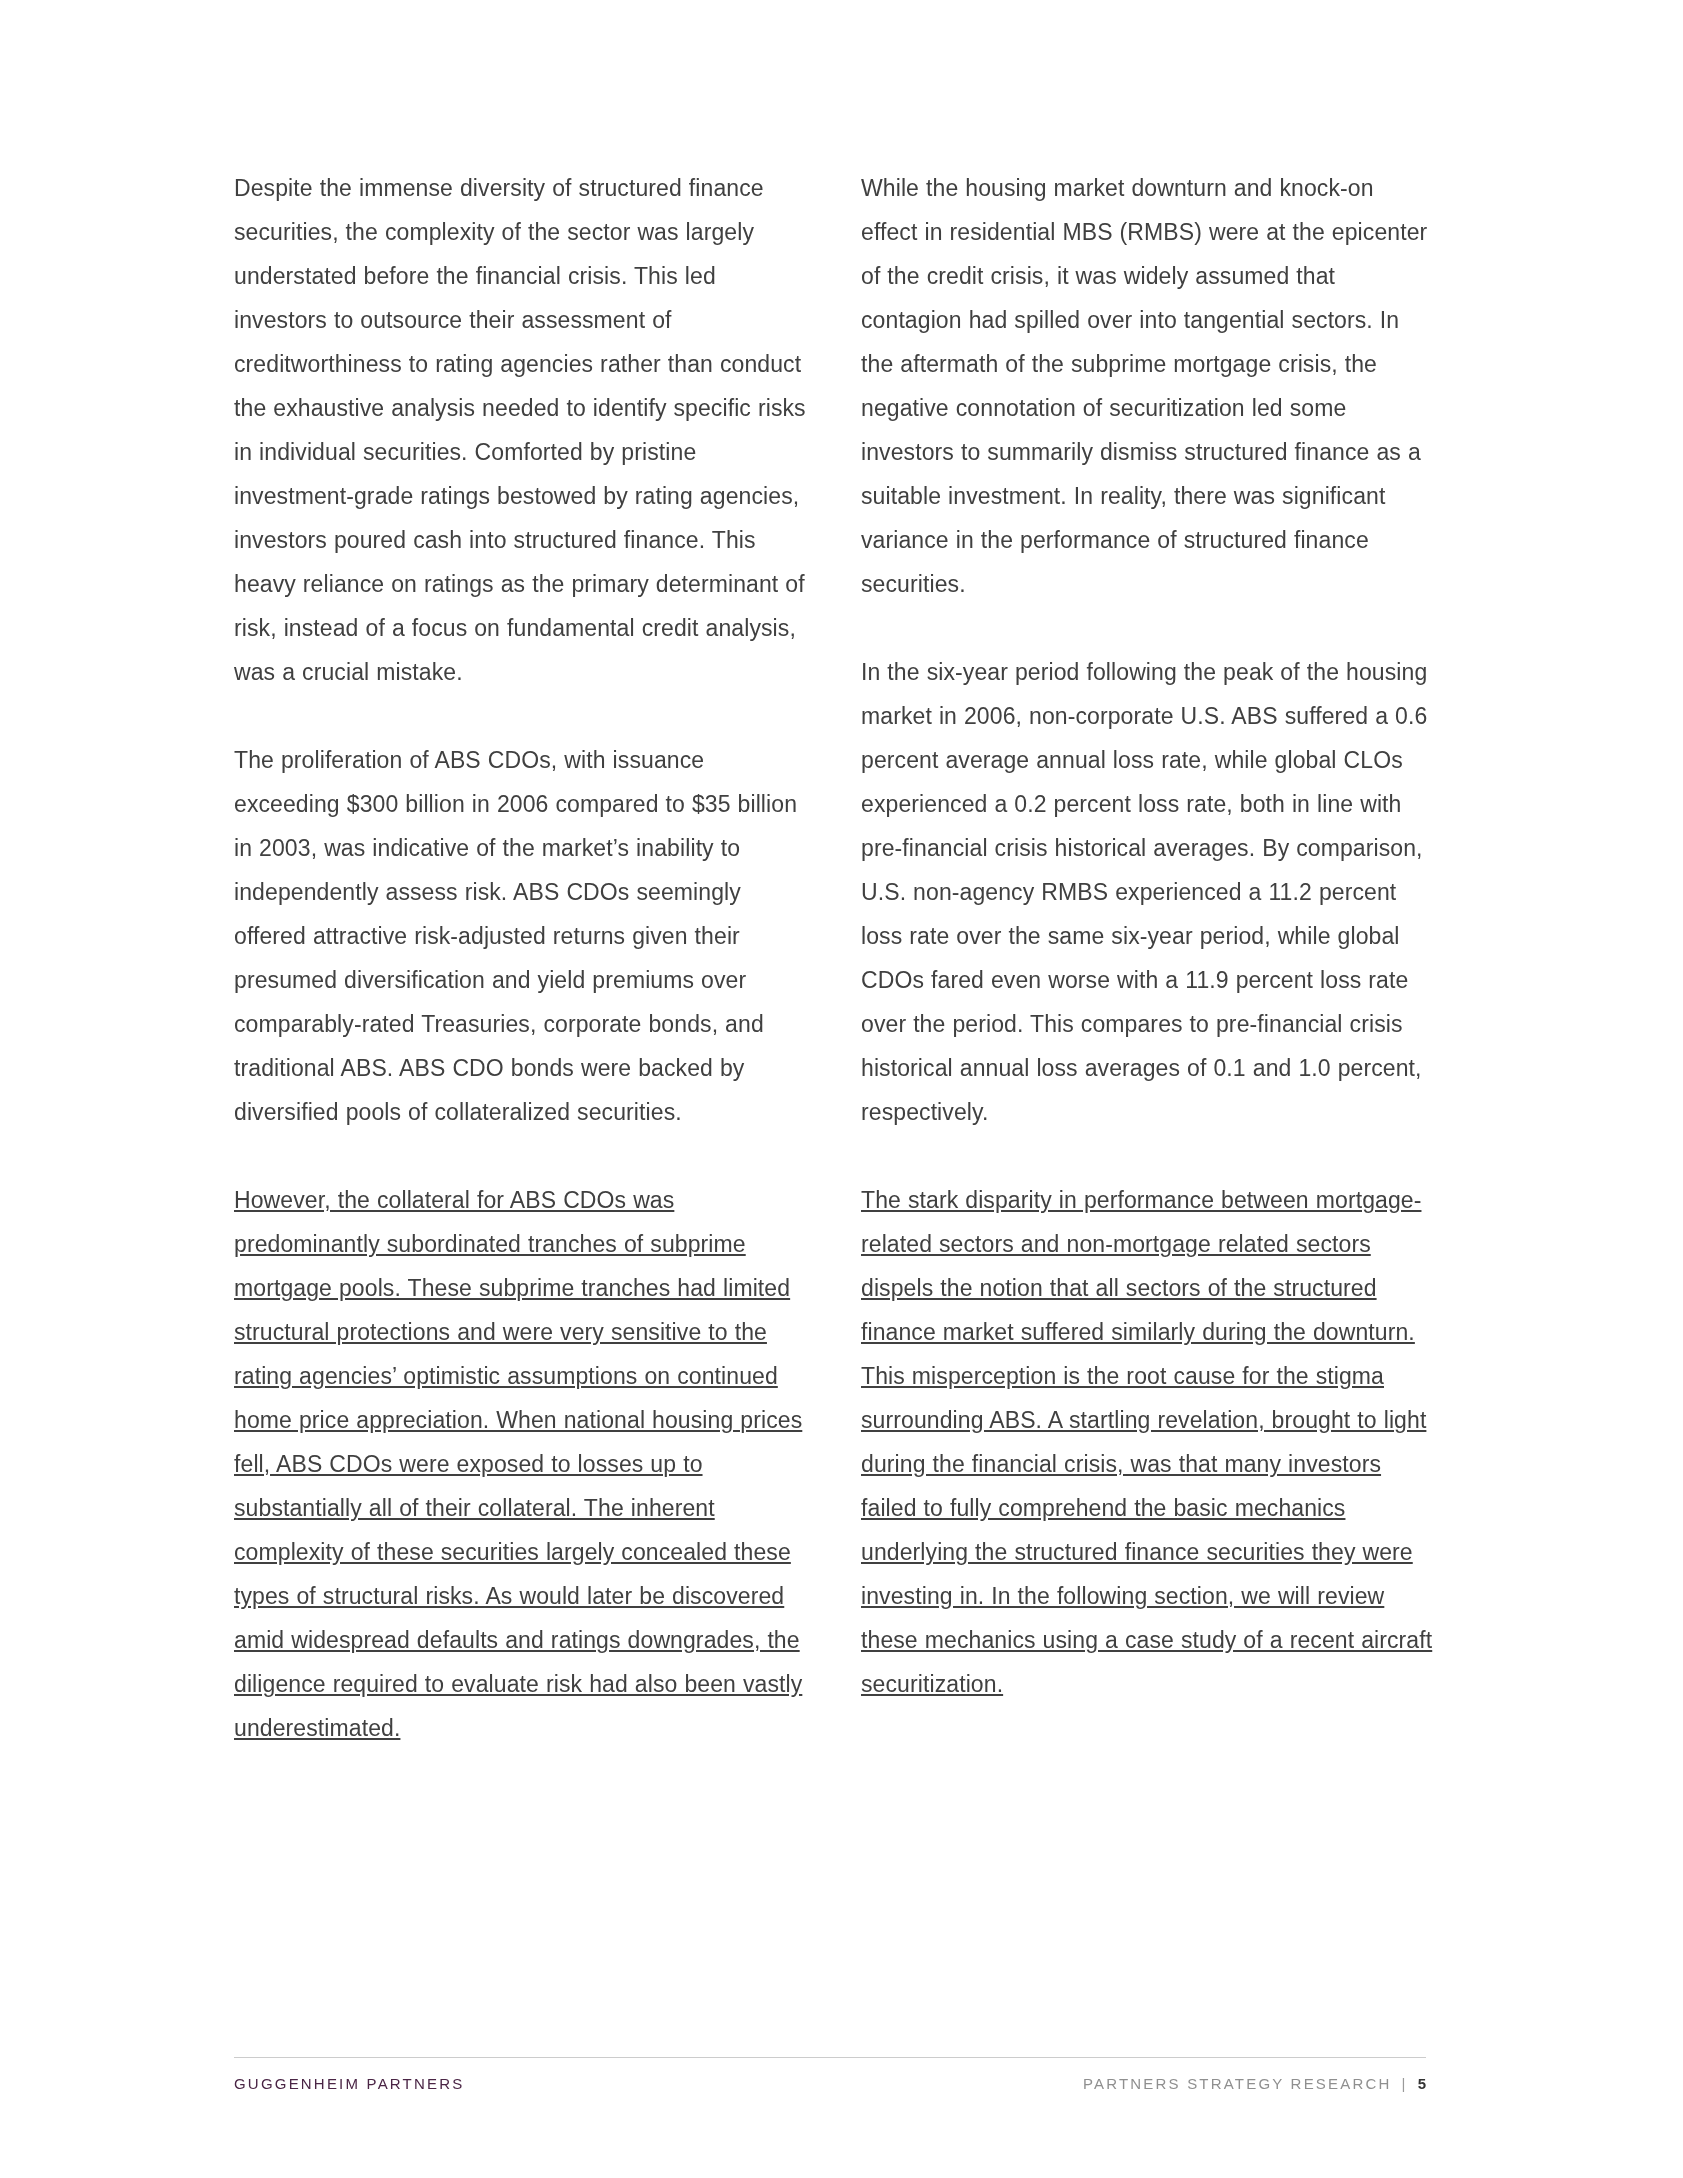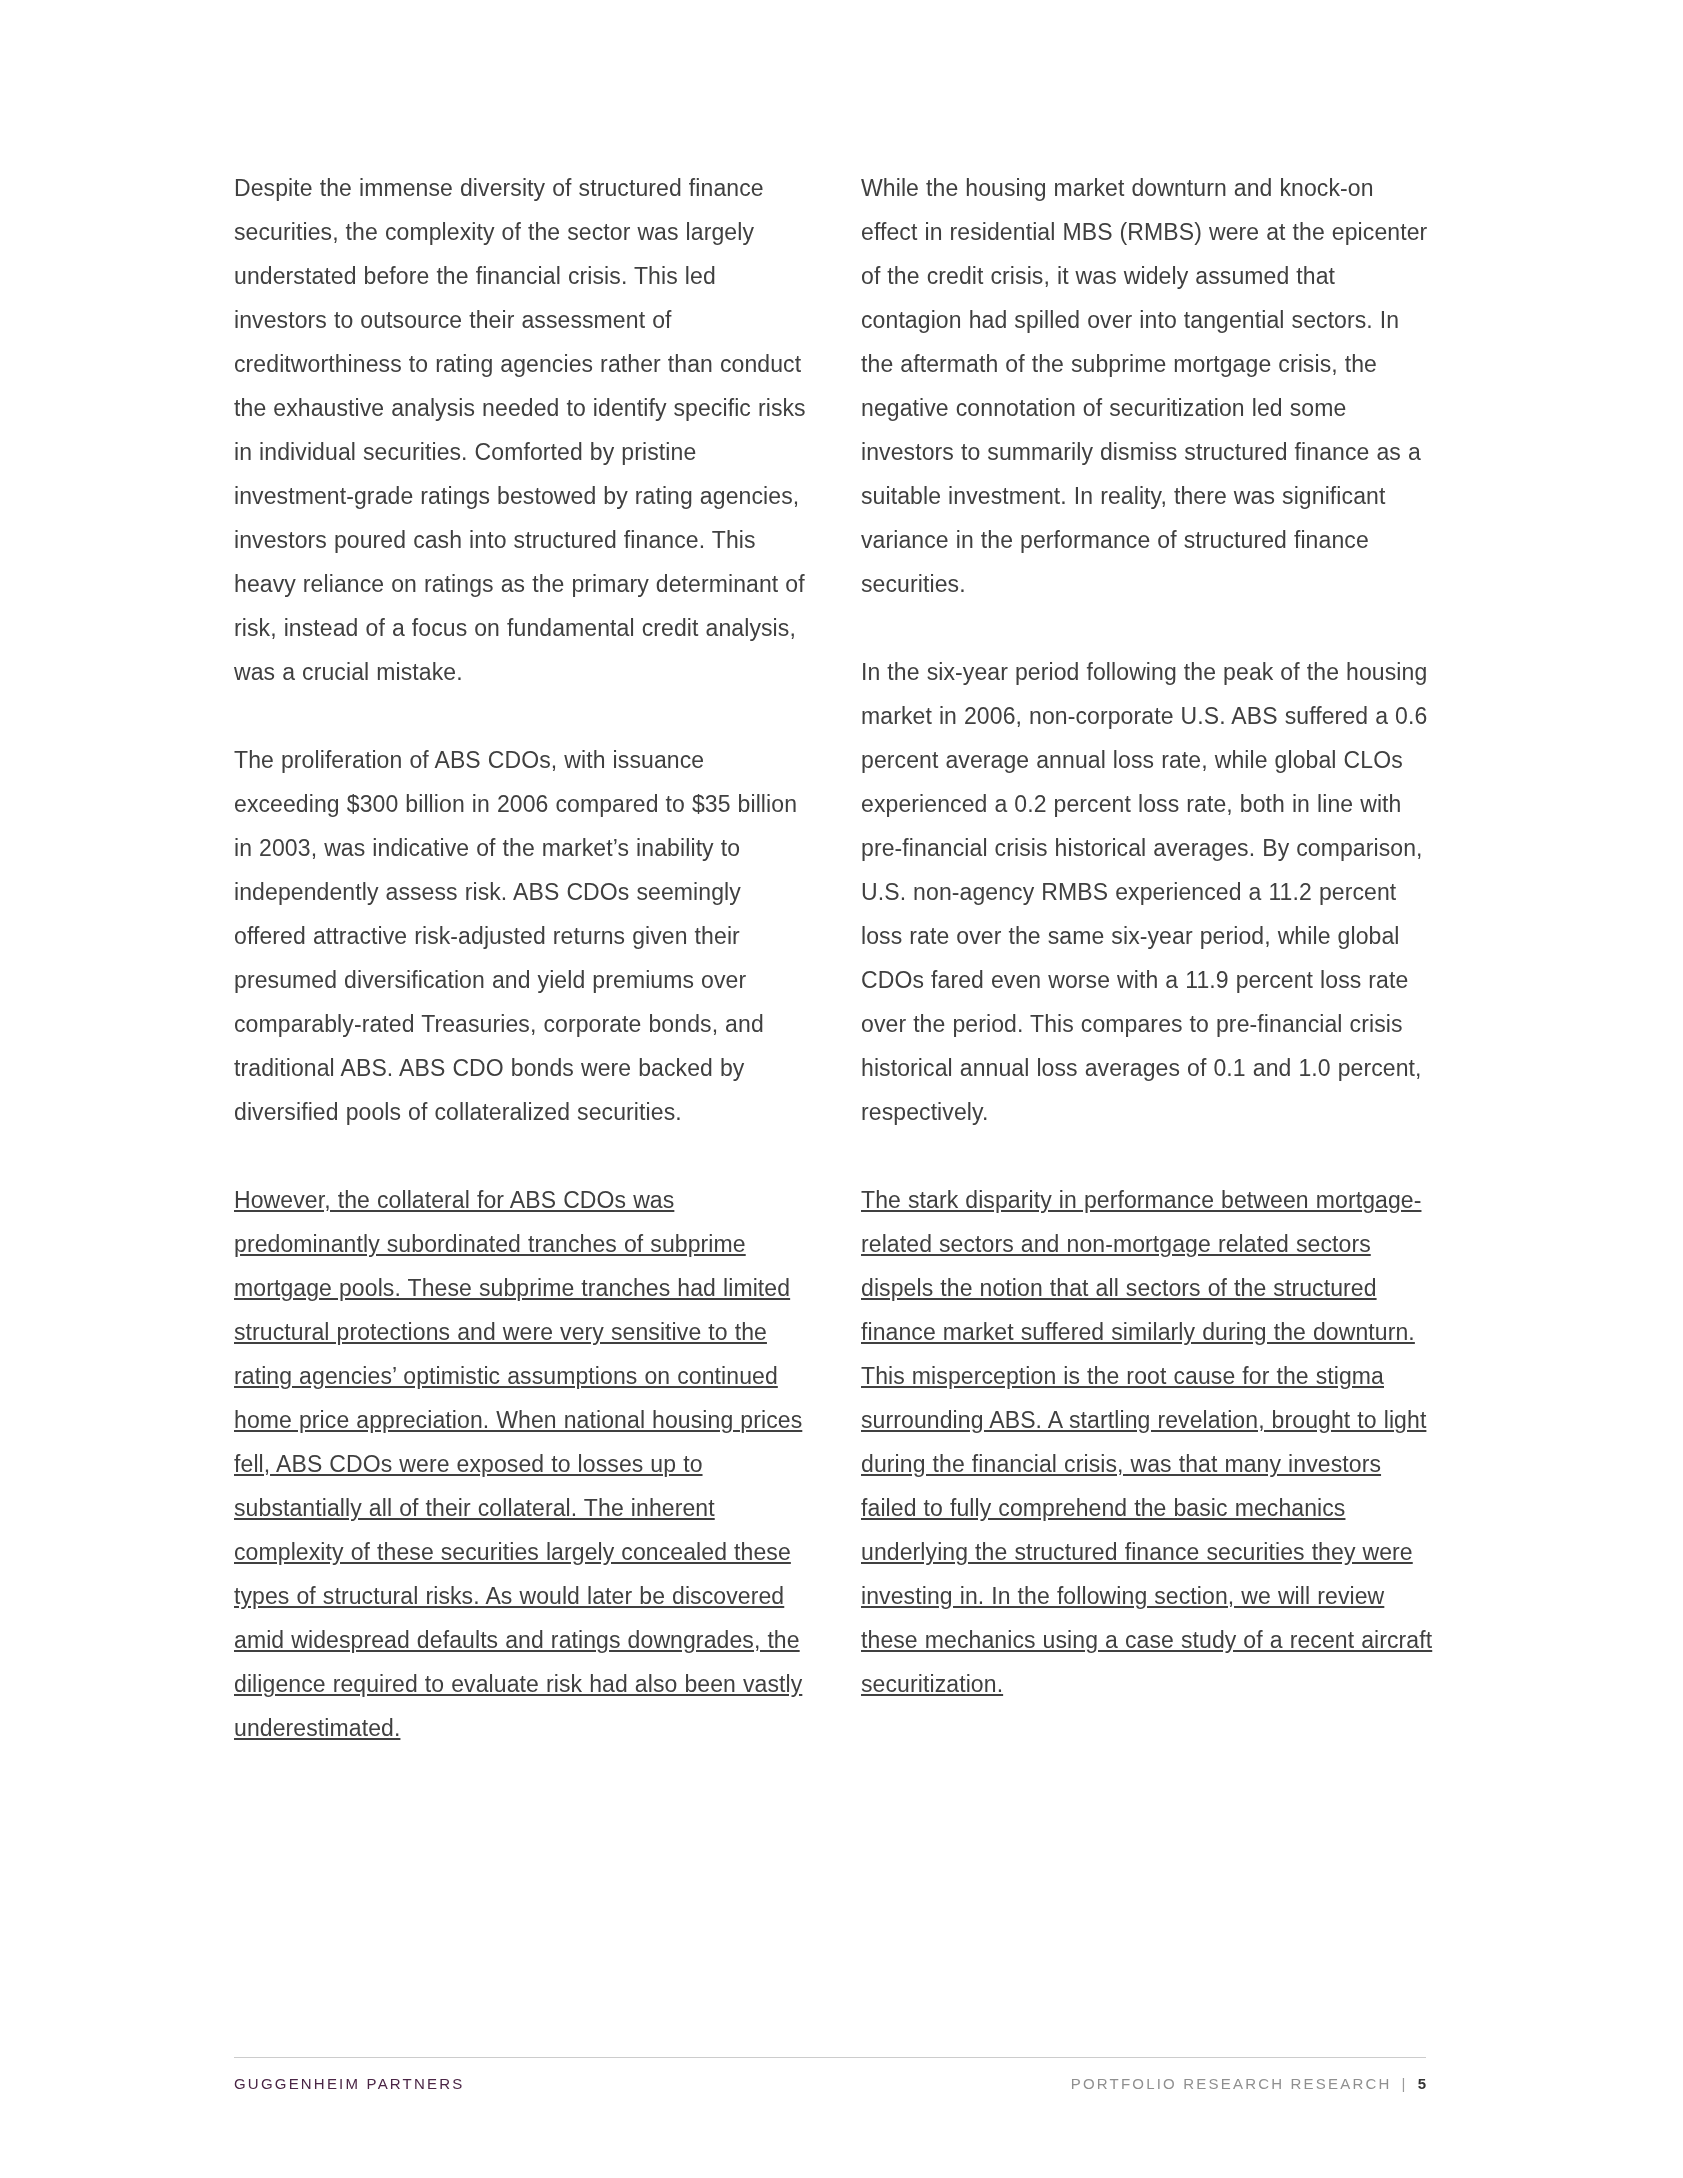--- a/index.html
+++ b/index.html
@@ -106,20 +106,20 @@
       <p>While the housing market downturn and knock-on effect in residential MBS (RMBS) were at the epicenter of the credit crisis, it was widely assumed that contagion had spilled over into tangential sectors. In the aftermath of the subprime mortgage crisis, the negative connotation of securitization led some investors to summarily dismiss structured finance as a suitable investment. In reality, there was significant variance in the performance of structured finance securities.</p>
       <p>In the six-year period following the peak of the housing market in 2006, non-corporate U.S. ABS suffered a 0.6 percent average annual loss rate, while global CLOs experienced a 0.2 percent loss rate, both in line with pre-financial crisis historical averages. By comparison, U.S. non-agency RMBS experienced a 11.2 percent loss rate over the same six-year period, while global CDOs fared even worse with a 11.9 percent loss rate over the period. This compares to pre-financial crisis historical annual loss averages of 0.1 and 1.0 percent, respectively.</p>
       <p>The stark disparity in performance between mortgage-related sectors and non-mortgage related sectors dispels the notion that all sectors of the structured finance market suffered similarly during the downturn. This misperception is the root cause for the stigma surrounding ABS. A startling revelation, brought to light during the financial crisis, was that many investors failed to fully comprehend the basic mechanics underlying the structured finance securities they were investing in. In the following section, we will review these mechanics using a case study of a recent aircraft securitization.</p>
     </div>
 
   </div>
 
   <div class="footer">
     <span class="footer-brand">GUGGENHEIM PARTNERS</span>
     <span class="footer-right">
-      <span class="footer-label">PORTFOLIO RESEARCH RESEARCH</span>
+      <span class="footer-label">PARTNERS STRATEGY RESEARCH</span>
       <span class="footer-separator">|</span>
       <span class="footer-page">5</span>
     </span>
   </div>
 
 </div>
 
 
 </body></html>

